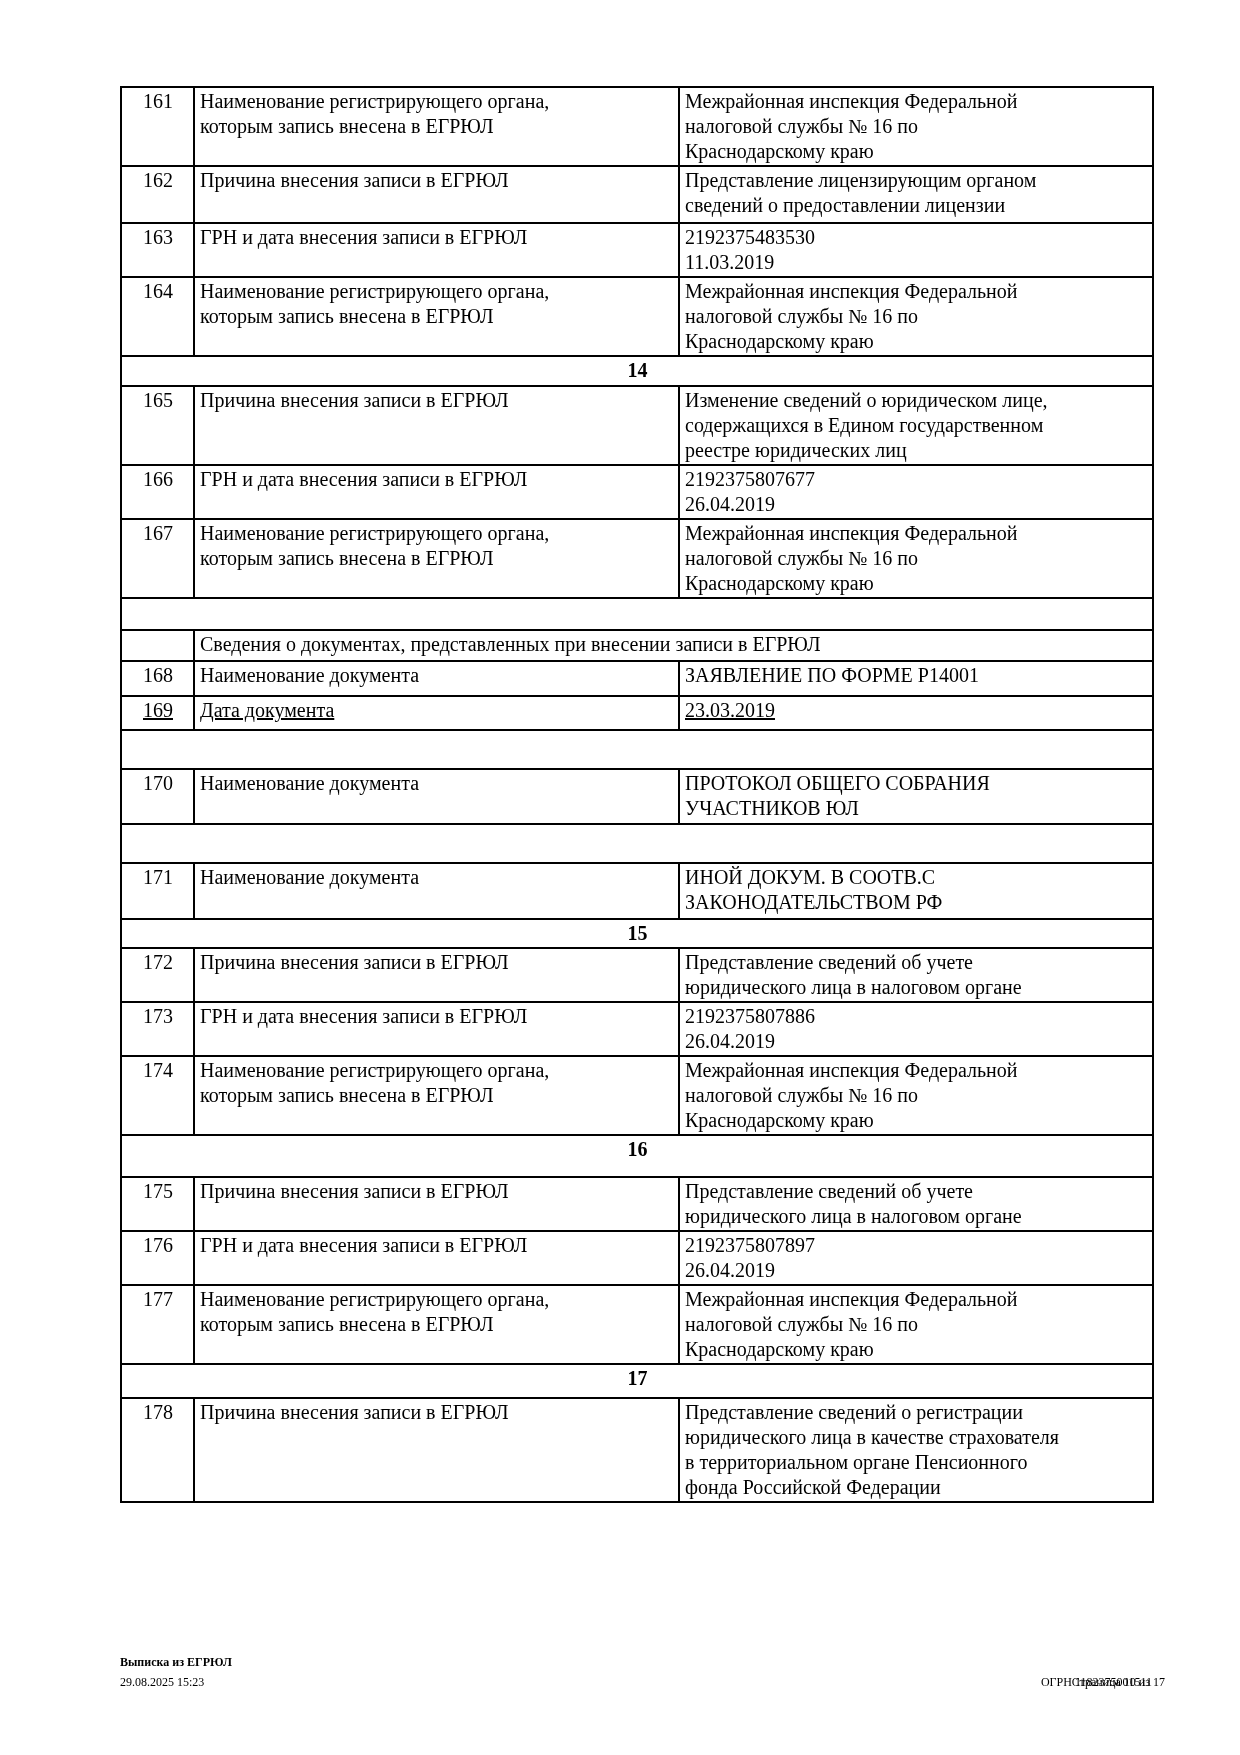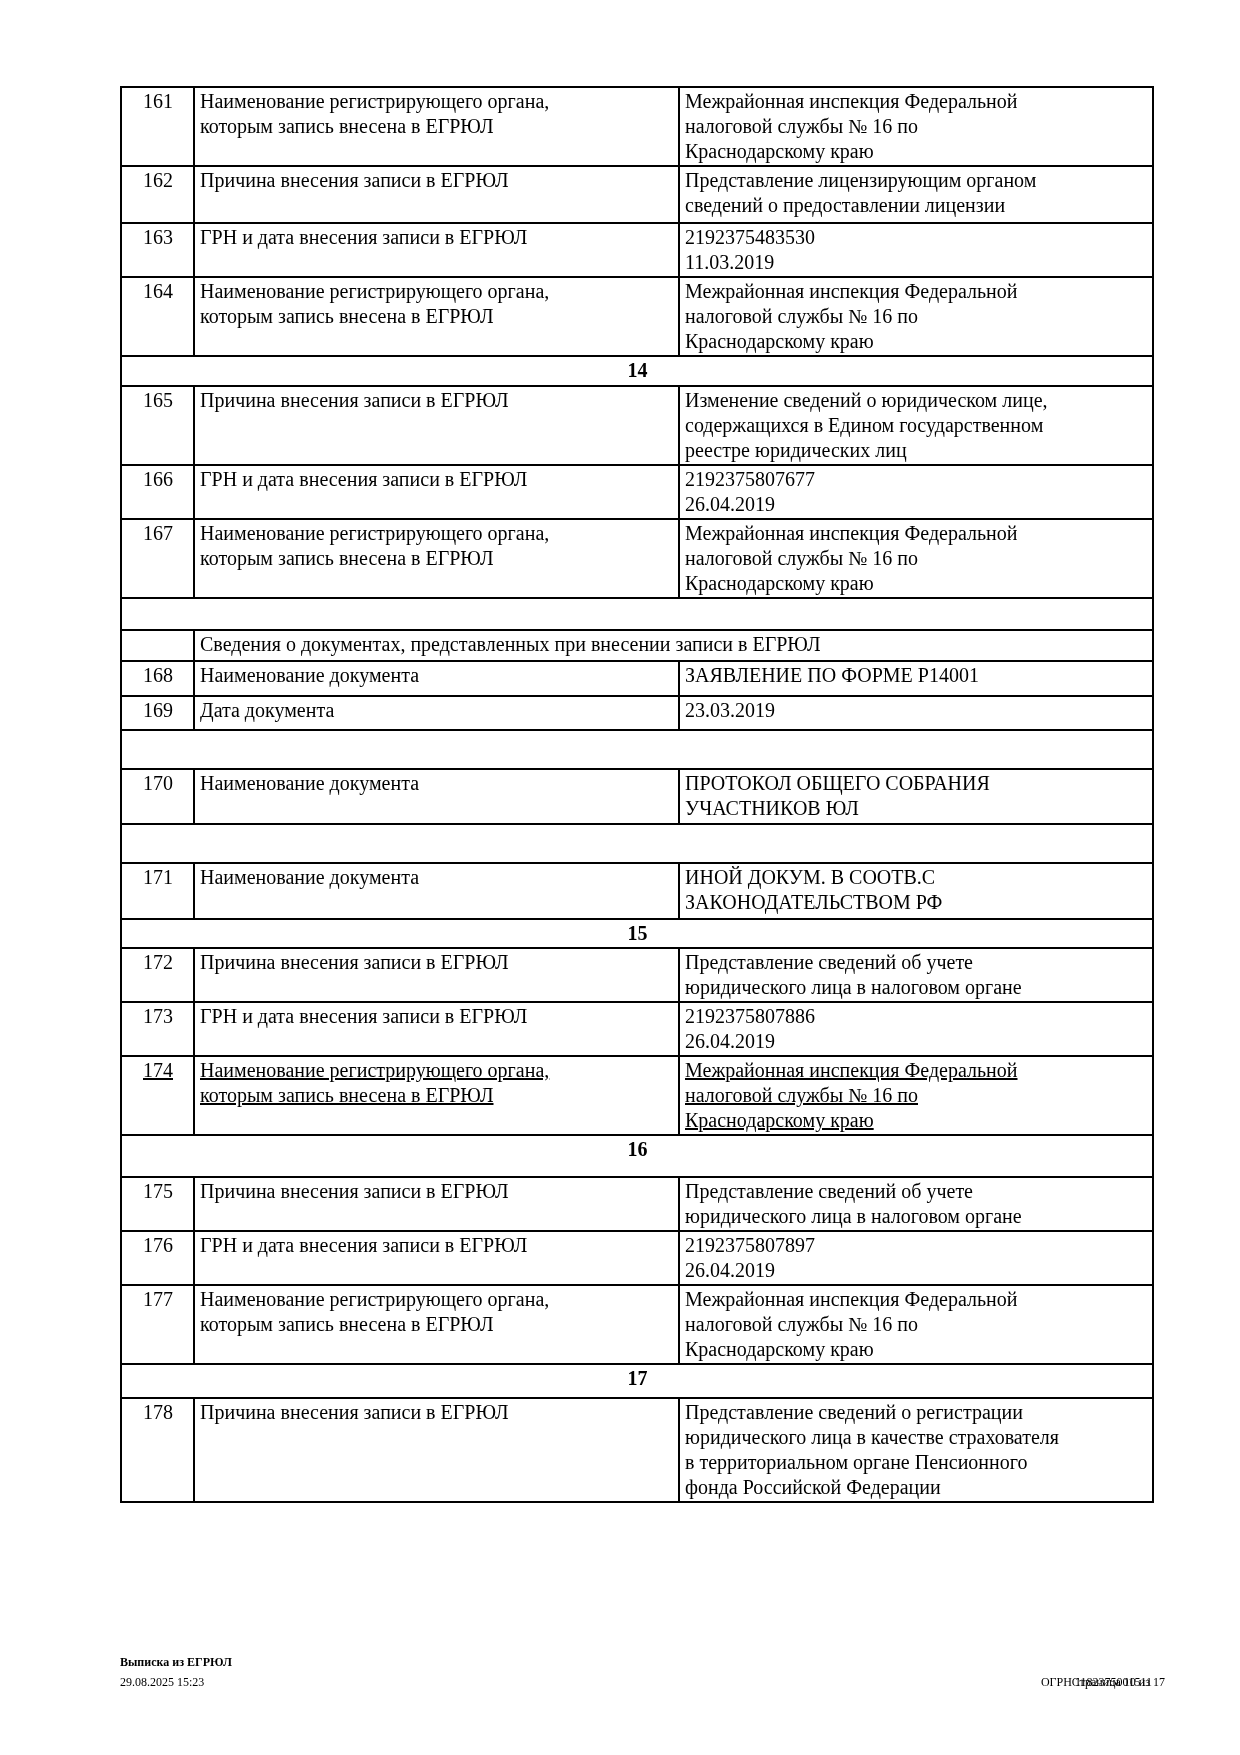--- a/index.html
+++ b/index.html
@@ -106,21 +106,21 @@
         </tr>
         <tr style="height: 31px;">
           <td class="num"></td>
           <td class="subheader" colspan="2">Сведения о документах, представленных при внесении записи в ЕГРЮЛ</td>
         </tr>
         <tr style="height: 35px;">
           <td class="num">168</td>
           <td>Наименование документа</td>
           <td>ЗАЯВЛЕНИЕ ПО ФОРМЕ Р14001</td>
         </tr>
-        <tr style="height: 34px;">
+        <tr style="height: 34px; text-decoration: underline;">
           <td class="num">169</td>
           <td>Дата документа</td>
           <td>23.03.2019</td>
         </tr>
         <tr style="height: 39px;">
           <td class="empty" colspan="3"></td>
         </tr>
         <tr style="height: 55px;">
           <td class="num">170</td>
           <td>Наименование документа</td>
@@ -144,21 +144,21 @@
           <td>Причина внесения записи в ЕГРЮЛ</td>
           <td>Представление сведений об учете
 юридического лица в налоговом органе</td>
         </tr>
         <tr style="height: 50px;">
           <td class="num">173</td>
           <td>ГРН и дата внесения записи в ЕГРЮЛ</td>
           <td>2192375807886
 26.04.2019</td>
         </tr>
-        <tr style="height: 74px; text-decoration: underline;">
+        <tr style="height: 74px;">
           <td class="num">174</td>
           <td>Наименование регистрирующего органа,
 которым запись внесена в ЕГРЮЛ</td>
           <td>Межрайонная инспекция Федеральной
 налоговой службы № 16 по
 Краснодарскому краю</td>
         </tr>
         <tr style="height: 42px;">
           <td class="section" colspan="3">16</td>
         </tr>

